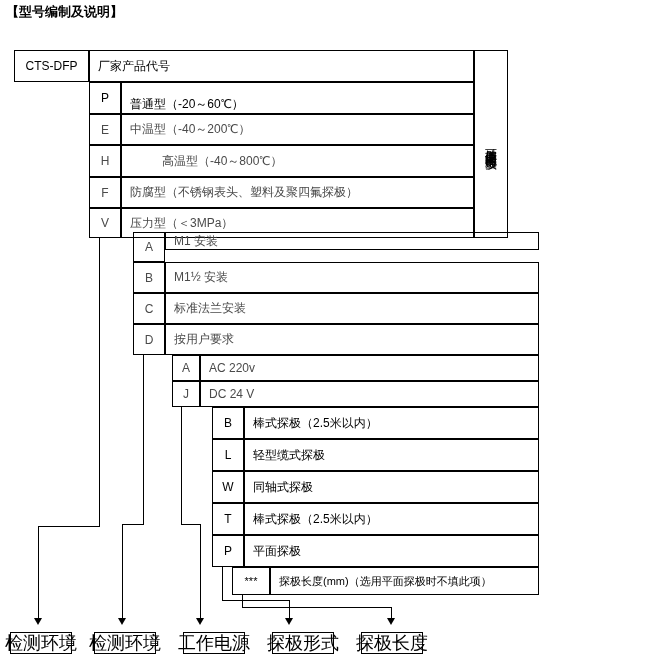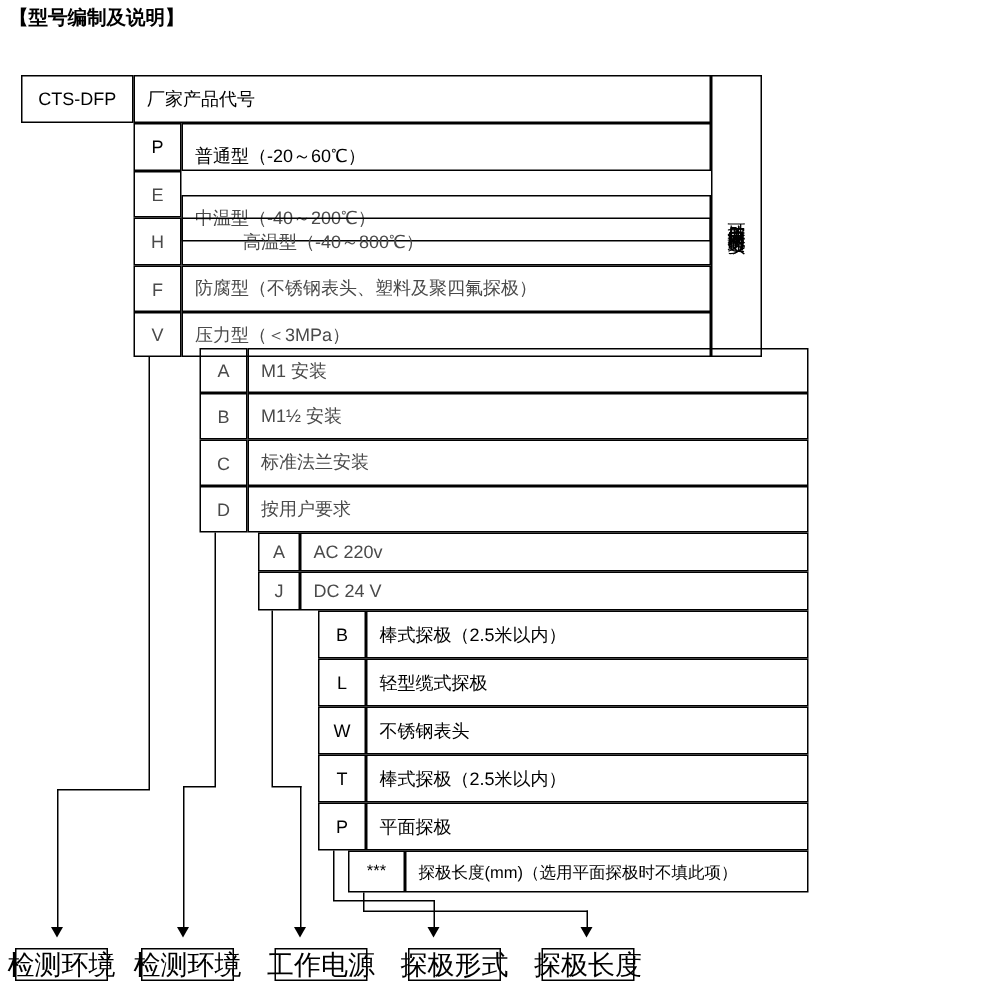--- a/index.html
+++ b/index.html
@@ -115,21 +115,21 @@
   <div class="box code-cell" style="left:89px; top:82px; width:32px; height:32px;">
     <span>P</span>
   </div>
   <div class="box desc-cell" style="left:121px; top:82px; width:353px; height:32px;align-items:flex-end;">
     <span>普通型（-20～60℃）</span>
   </div>
 
   <div class="box code-cell" style="left:89px; top:114px; width:32px; height:31px;">
     <span class="blurry">E</span>
   </div>
-  <div class="box desc-cell" style="left:121px; top:114px; width:353px; height:31px;margin-top:16px;">
+  <div class="box desc-cell" style="left:121px; top:114px; width:353px; height:31px;">
     <span class="blurry">中温型（-40～200℃）</span>
   </div>
 
   <div class="box code-cell" style="left:89px; top:145px; width:32px; height:32px;">
     <span class="blurry">H</span>
   </div>
   <div class="box desc-cell" style="left:121px; top:145px; width:353px; height:32px;padding-left:40px;">
     <span class="blurry">高温型（-40～800℃）</span>
   </div>
 
@@ -143,21 +143,21 @@
   <div class="box code-cell" style="left:89px; top:208px; width:32px; height:30px;">
     <span class="blurry">V</span>
   </div>
   <div class="box desc-cell" style="left:121px; top:208px; width:353px; height:30px;">
     <span class="blurry">压力型（＜3MPa）</span>
   </div>
 
   <div class="box code-cell" style="left:133px; top:232px; width:32px; height:30px;">
     <span class="blurry">A</span>
   </div>
-  <div class="box desc-cell" style="left:165px; top:232px; width:374px; height:30px;">
+  <div class="box desc-cell" style="left:165px; top:232px; width:374px; height:18px;">
     <span class="blurry">M1 安装</span>
   </div>
 
   <div class="box code-cell" style="left:133px; top:262px; width:32px; height:31px;">
     <span class="blurry">B</span>
   </div>
   <div class="box desc-cell" style="left:165px; top:262px; width:374px; height:31px;">
     <span class="blurry">M1½ 安装</span>
   </div>
 
@@ -200,21 +200,21 @@
     <span>L</span>
   </div>
   <div class="box desc-cell" style="left:244px; top:439px; width:295px; height:32px;">
     <span>轻型缆式探极</span>
   </div>
 
   <div class="box code-cell" style="left:212px; top:471px; width:32px; height:32px;">
     <span>W</span>
   </div>
   <div class="box desc-cell" style="left:244px; top:471px; width:295px; height:32px;">
-    <span>不锈钢表头</span>
+    <span>同轴式探极</span>
   </div>
 
   <div class="box code-cell" style="left:212px; top:503px; width:32px; height:32px;">
     <span>T</span>
   </div>
   <div class="box desc-cell" style="left:244px; top:503px; width:295px; height:32px;">
     <span>棒式探极（2.5米以内）</span>
   </div>
 
   <div class="box code-cell" style="left:212px; top:535px; width:32px; height:32px;">

